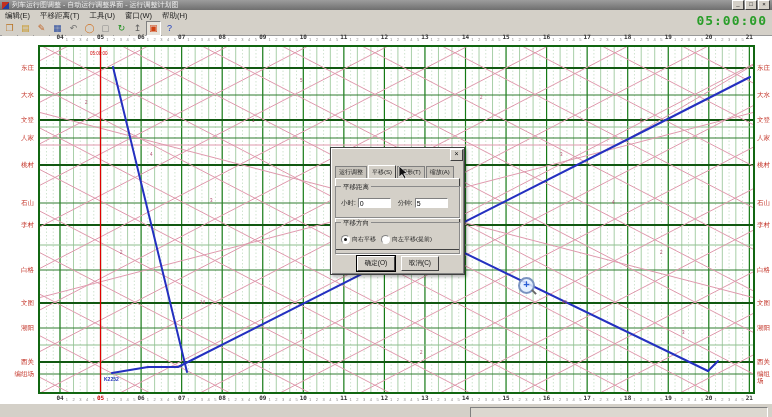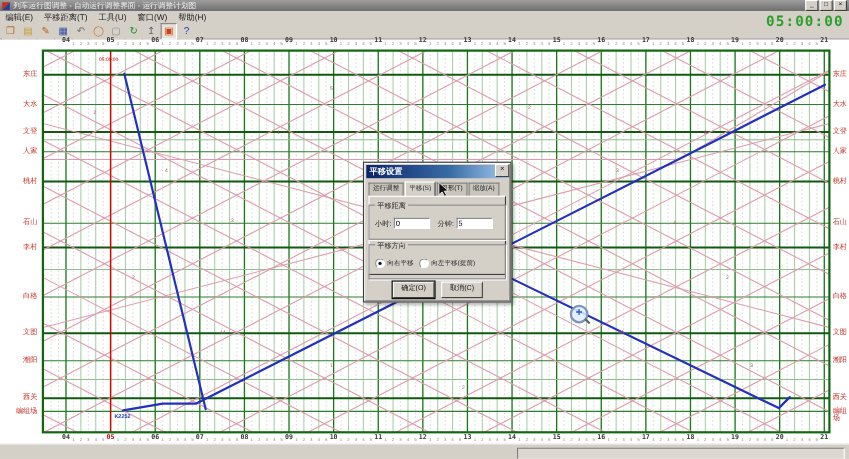--- a/index.html
+++ b/index.html
@@ -510,21 +510,20 @@
       <div class="tinynum" style="left: 562px; top: 300px;">46</div>
       <div class="tinynum" style="left: 640px; top: 118px;">8</div>
       <div class="tinynum" style="left: 200px; top: 300px;">14</div>
       <div class="tinynum" style="left: 682px; top: 330px;">3</div>
       <div class="tinynum" style="left: 120px; top: 250px;">2</div>
       <div class="trainlabel" style="left: 104px; top: 376px;">K2252</div>
       <div class="cursortime" style="left: 90px; top: 51px;">05:00:00</div>
     </div>
 
   <div class="dialog">
-    <div class="dlg-title">平移设置</div>
     <div class="dlg-close">×</div>
     <div class="tabstrip">
       <div class="tab">运行调整</div>
       <div class="tab selected">平移(S)</div>
       <div class="tab">图形(T)</div>
       <div class="tab">缩放(A)</div>
     </div>
     <div class="tabpanel"></div>
     <div class="grp" style="top:38px;height:30px;">
       <div class="grp-label">平移距离</div>

